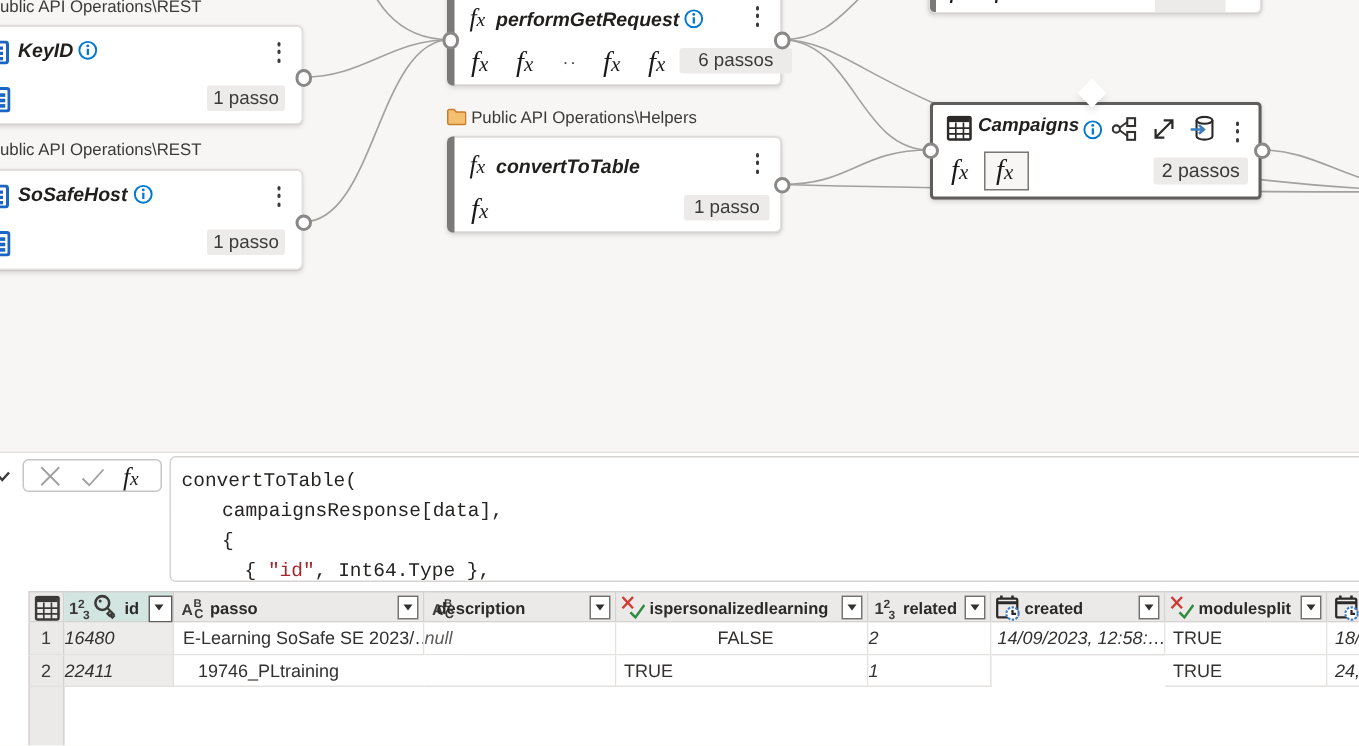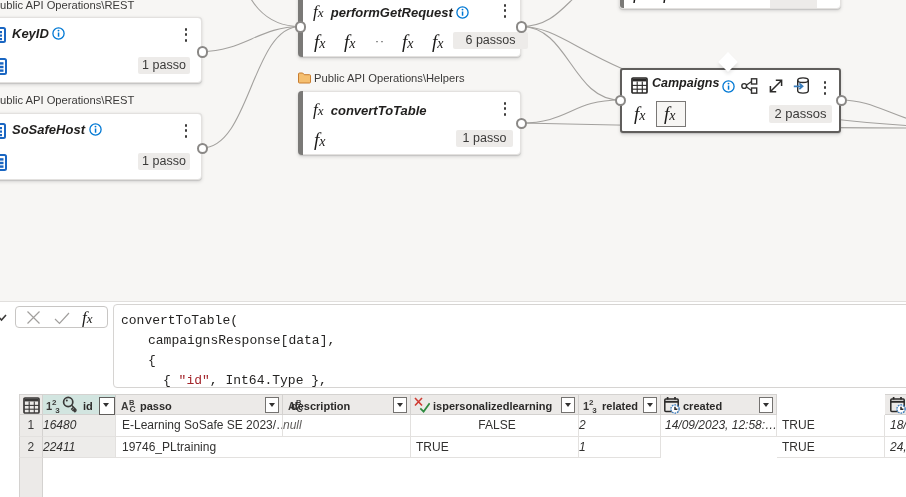--- a/index.html
+++ b/index.html
@@ -299,20 +299,28 @@
       <svg width="17" height="18" viewBox="0 0 17 18" style="position:absolute;left:3px;top:1px;">
           <path d="M3.6,1 v2.4 M11,1 v2.4" stroke="#2b2a29" stroke-width="1.7"></path>
           <rect x="0.8" y="3" width="13.4" height="12.6" rx="1" fill="none" stroke="#2b2a29" stroke-width="1.5"></rect>
           <line x1="0.8" y1="5.8" x2="14.2" y2="5.8" stroke="#2b2a29" stroke-width="1.9"></line>
           <circle cx="11" cy="13" r="4.1" fill="#fff" stroke="#3b7dbf" stroke-width="1.4" stroke-dasharray="1.6 1"></circle>
           <path d="M11,10.7 v2.6 h2.4" fill="none" stroke="#2b2a29" stroke-width="1.5"></path>
         </svg>
       <span class="hname" style="left:22px;top:1px;">created</span>
       <div class="ddbtn" style="right:3px;"></div>
     </div>
+    <div class="hcell" style="left:777px; width:108px;">
+      <svg width="16" height="17" viewBox="0 0 16 17" style="position:absolute;left:3px;top:2px;">
+          <path d="M1,1 L8,8.5 M8,1 L1,8.5" stroke="#cf3a32" stroke-width="1.6"></path>
+          <path d="M6.3,11.3 L9.6,14.6 L15.6,6.3" fill="none" stroke="#2e8b40" stroke-width="1.7"></path>
+        </svg>
+      <span class="hname" style="left:22px;top:1px;">modulesplit</span>
+      <div class="ddbtn" style="right:3px;"></div>
+    </div>
     <div class="hcell" style="left:885px; width:22px; border-right:none;">
       <svg width="17" height="18" viewBox="0 0 17 18" style="position:absolute;left:5px;top:1px;">
           <path d="M3.6,1 v2.4 M11,1 v2.4" stroke="#2b2a29" stroke-width="1.7"></path>
           <rect x="0.8" y="3" width="13.4" height="12.6" rx="1" fill="none" stroke="#2b2a29" stroke-width="1.5"></rect>
           <line x1="0.8" y1="5.8" x2="14.2" y2="5.8" stroke="#2b2a29" stroke-width="1.9"></line>
           <circle cx="11" cy="13" r="4.1" fill="#fff" stroke="#3b7dbf" stroke-width="1.4" stroke-dasharray="1.6 1"></circle>
           <path d="M11,10.7 v2.6 h2.4" fill="none" stroke="#2b2a29" stroke-width="1.5"></path>
         </svg>
     </div>
 
@@ -321,21 +329,21 @@
     <div class="cell" style="left:116px; top:22px; width:167px; padding-left:6px;">E-Learning SoSafe SE 2023/…</div>
     <div class="cell num" style="left:283px; top:22px; width:128px; padding-right:4px; color:#605e5c;">null</div>
     <div class="cell" style="left:411px; top:22px; width:168px; padding-left:5px;text-align:center;">FALSE</div>
     <div class="cell num" style="left:579px; top:22px; width:82px; padding-right:5px;">2</div>
     <div class="cell num" style="left:661px; top:22px; width:116px; padding-left:4px; text-align:left;">14/09/2023, 12:58:…</div>
     <div class="cell" style="left:777px; top:22px; width:108px; padding-left:5px;">TRUE</div>
     <div class="cell num" style="left:885px; top:22px; width:22px; padding-left:5px; text-align:left; border-right:none;">18/</div>
 
     <div class="cell" style="left:18.5px; top:43.5px; width:24.5px; background:#eceae8; border-left:1px solid #d4d2d0; border-right:1px solid #d4d2d0; text-align:center; color:#3b3a39;">2</div>
     <div class="cell num" style="left:43px; top:43.5px; width:73px; background:#edecea; padding-right:3px;">22411</div>
-    <div class="cell" style="left:116px; top:43.5px; width:196px; padding-left:6px;">19746_PLtraining</div>
+    <div class="cell" style="left:116px; top:43.5px; width:196px; padding-left:16px;">19746_PLtraining</div>
     <div class="cell" style="left:283px; top:43.5px; width:128px;"></div>
     <div class="cell" style="left:411px; top:43.5px; width:168px; padding-left:5px;">TRUE</div>
     <div class="cell num" style="left:579px; top:43.5px; width:82px; padding-right:5px;">1</div>
     <div class="cell" style="left:777px; top:43.5px; width:108px; padding-left:5px;">TRUE</div>
     <div class="cell num" style="left:885px; top:43.5px; width:22px; padding-left:5px; text-align:left; border-right:none;">24,</div>
 
     <div style="position:absolute; left:18.5px; top:65px; width:24.5px; height:39px; background:#eceae8; border-left:1px solid #d4d2d0; border-right:1px solid #d4d2d0;"></div>
   </div>
 </div>
 

